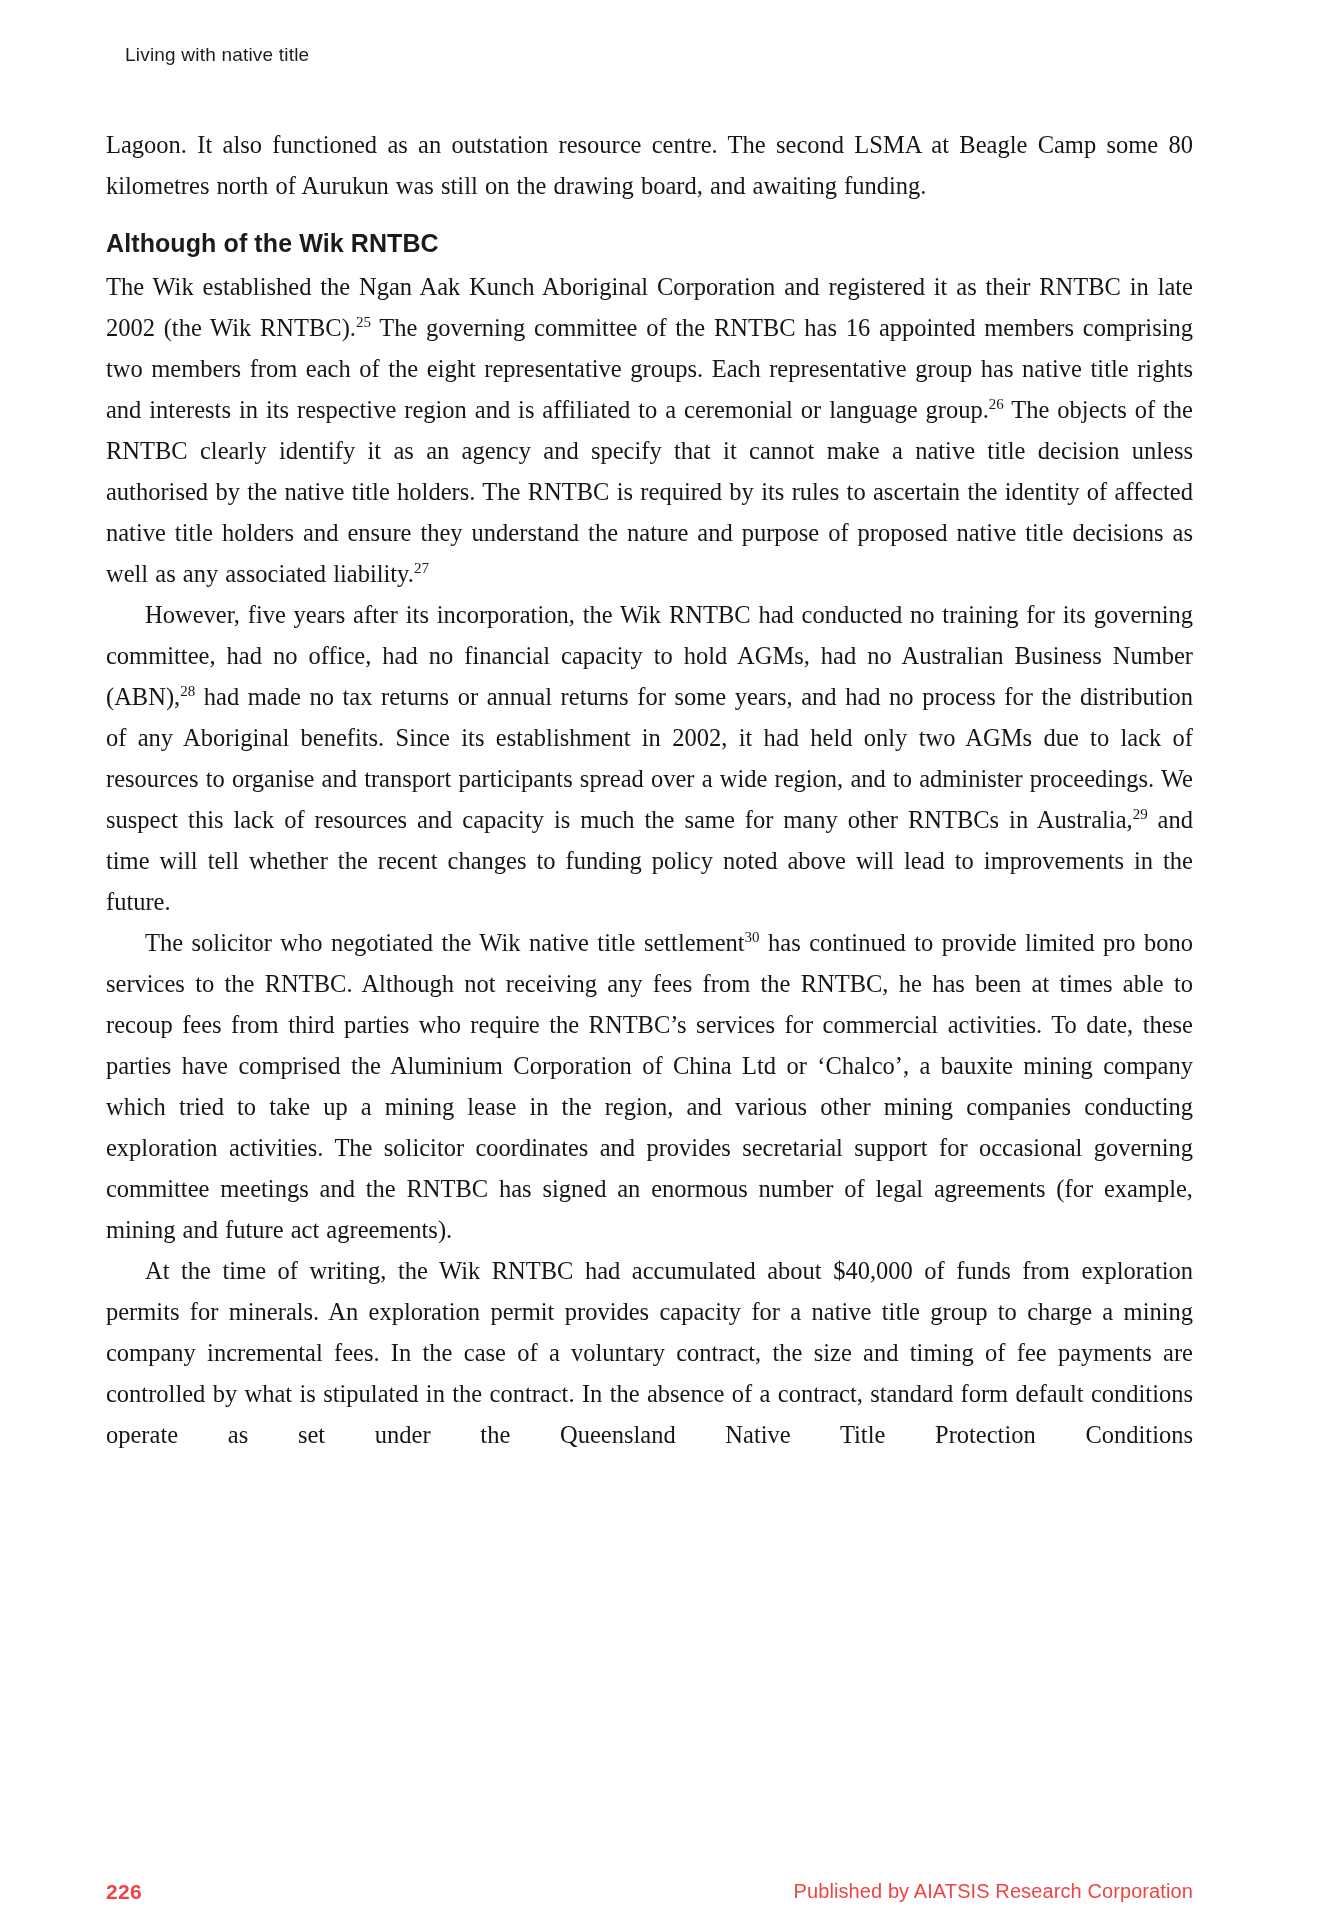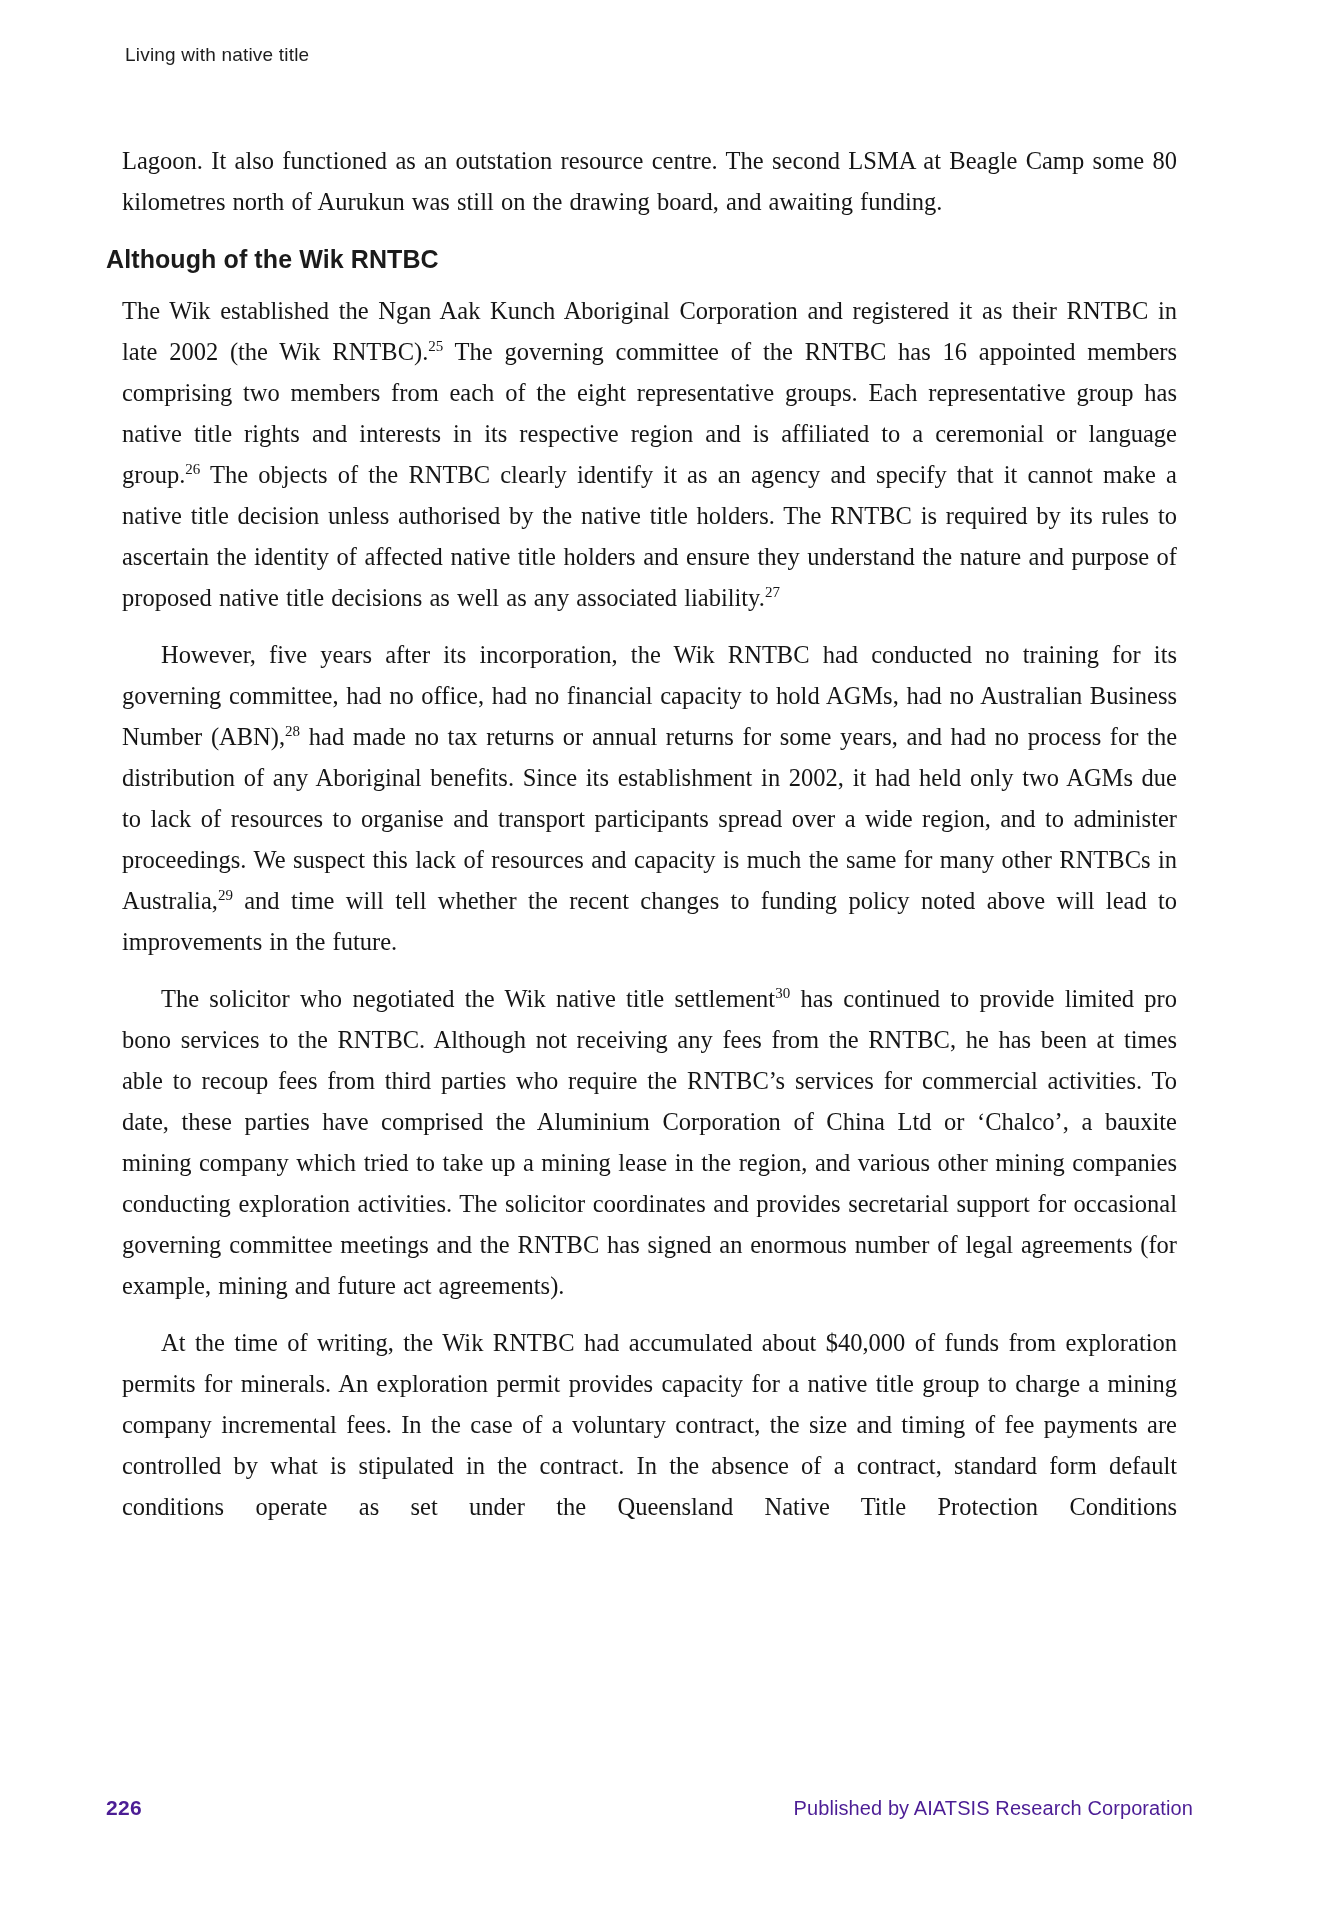--- a/index.html
+++ b/index.html
@@ -31,21 +31,21 @@
     top: 124px;
     left: 106px;
     width: 1087px;
     font-family: "Liberation Serif", serif;
     font-size: 24.5px;
     line-height: 41px;
     text-align: justify;
     color: #161616;
   }
   .page-body p {
-    margin: 16px;
+    margin: 0;
     word-spacing: 1px;
   }
   .page-body p.indent {
     text-indent: 39px;
   }
   .page-body p.continues {
     text-align-last: justify;
   }
   .page-body h2 {
     margin: 22px 0 8px 0;
@@ -58,28 +58,28 @@
   }
   .page-body sup {
     font-size: 15px;
     line-height: 0;
     vertical-align: baseline;
     position: relative;
     top: -9px;
   }
   .page-footer {
     position: absolute;
-    top: 1796px;
+    top: 1880px;
     left: 106px;
     width: 1087px;
     display: flex;
     justify-content: space-between;
-    align-items: flex-end;
+    align-items: flex-start;
     font-family: "Liberation Sans", sans-serif;
-    color: #4c1d95;
+    color: #ef4444;
   }
   .page-number {
     font-size: 21px;
     font-weight: bold;
     letter-spacing: 0.3px;
   }
   .publisher-note {
     font-size: 20px;
     letter-spacing: 0.1px;
   }

